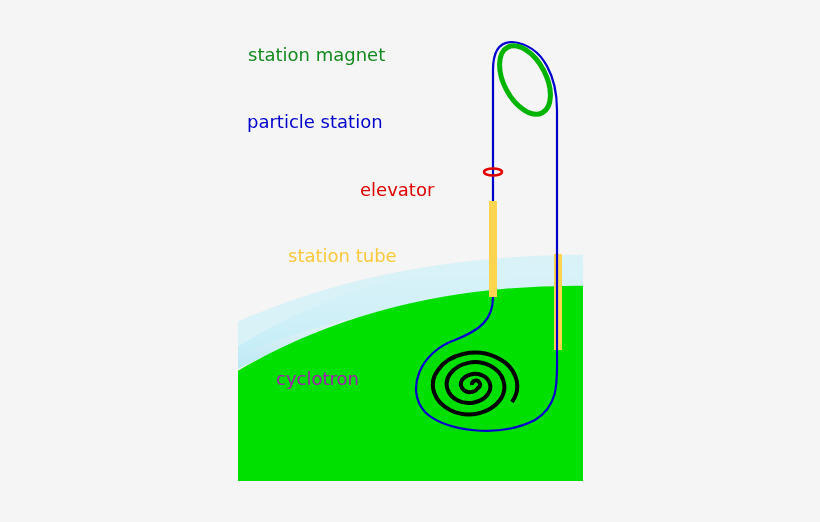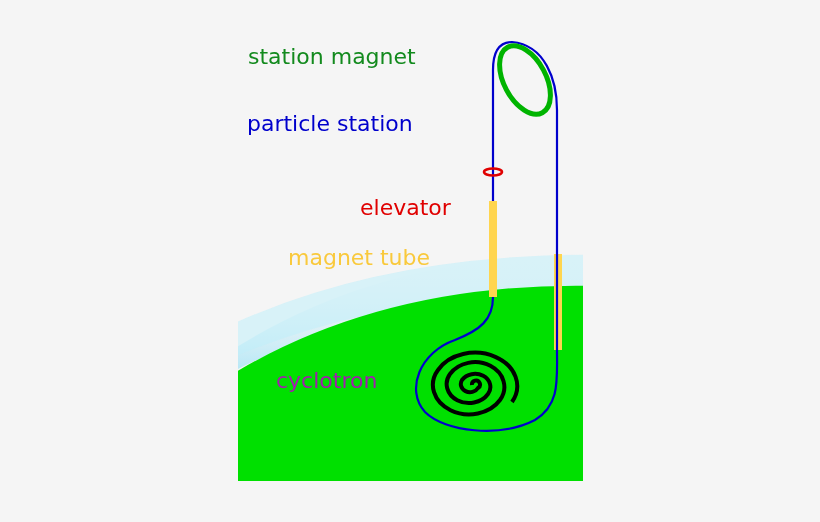--- a/index.html
+++ b/index.html
@@ -1,18 +1,18 @@
 <!DOCTYPE html>
 <html><head>
 <meta charset="utf-8">
 <style>
   html,body{margin:0;padding:0;}
   body{width:820px;height:522px;background:#f5f5f5;position:relative;overflow:hidden;}
   svg{position:absolute;left:0;top:0;}
-  .lbl{position:absolute;font-family:"DejaVu Sans",sans-serif;font-size:22px;white-space:nowrap;line-height:1;}
+  .lbl{position:absolute;font-family:"DejaVu Sans",sans-serif;font-size:18px;white-space:nowrap;line-height:1;}
 </style>
 </head>
 <body>
 
 <svg width="820" height="522" viewBox="0 0 820 522">
   <defs>
     <linearGradient id="atm" x1="0" y1="0" x2="0" y2="1">
       <stop offset="0" stop-color="#f5f5f5" stop-opacity="0"></stop>
       <stop offset="1" stop-color="#9fe3f7"></stop>
     </linearGradient>
@@ -33,15 +33,15 @@
 
   <path fill="none" stroke="#0000cc" stroke-width="2.2" d="M493,297 C493,320 480,330 455,340 C420,352 405,390 425,412 C445,432 500,438 535,420 C560,405 557,380 557,350 L557,110 C557,80 545,45 512,42 C497,42 493,55 493,70 L493,201"></path>
 
   <ellipse cx="525" cy="80" rx="21" ry="37" transform="rotate(-28 525 80)" fill="none" stroke="#00b400" stroke-width="5"></ellipse>
 
   <ellipse cx="493" cy="172" rx="9" ry="3.5" fill="none" stroke="#e00000" stroke-width="2.5"></ellipse>
 </svg>
 
 <div class="lbl" style="left:248px;top:46px;color:#138a1e;">station magnet</div>
 <div class="lbl" style="left:247px;top:113px;color:#0000cc;">particle station</div>
-<div class="lbl" style="left:360px;top:197px;color:#e00000;">elevator</div>
-<div class="lbl" style="left:288px;top:247px;color:#f9c93c;">magnet tube</div>
+<div class="lbl" style="left:360px;top:181px;color:#e00000;">elevator</div>
+<div class="lbl" style="left:288px;top:247px;color:#f9c93c;">station tube</div>
 <div class="lbl" style="left:276px;top:370px;color:#a21caf;">cyclotron</div>
 
 </body></html>

